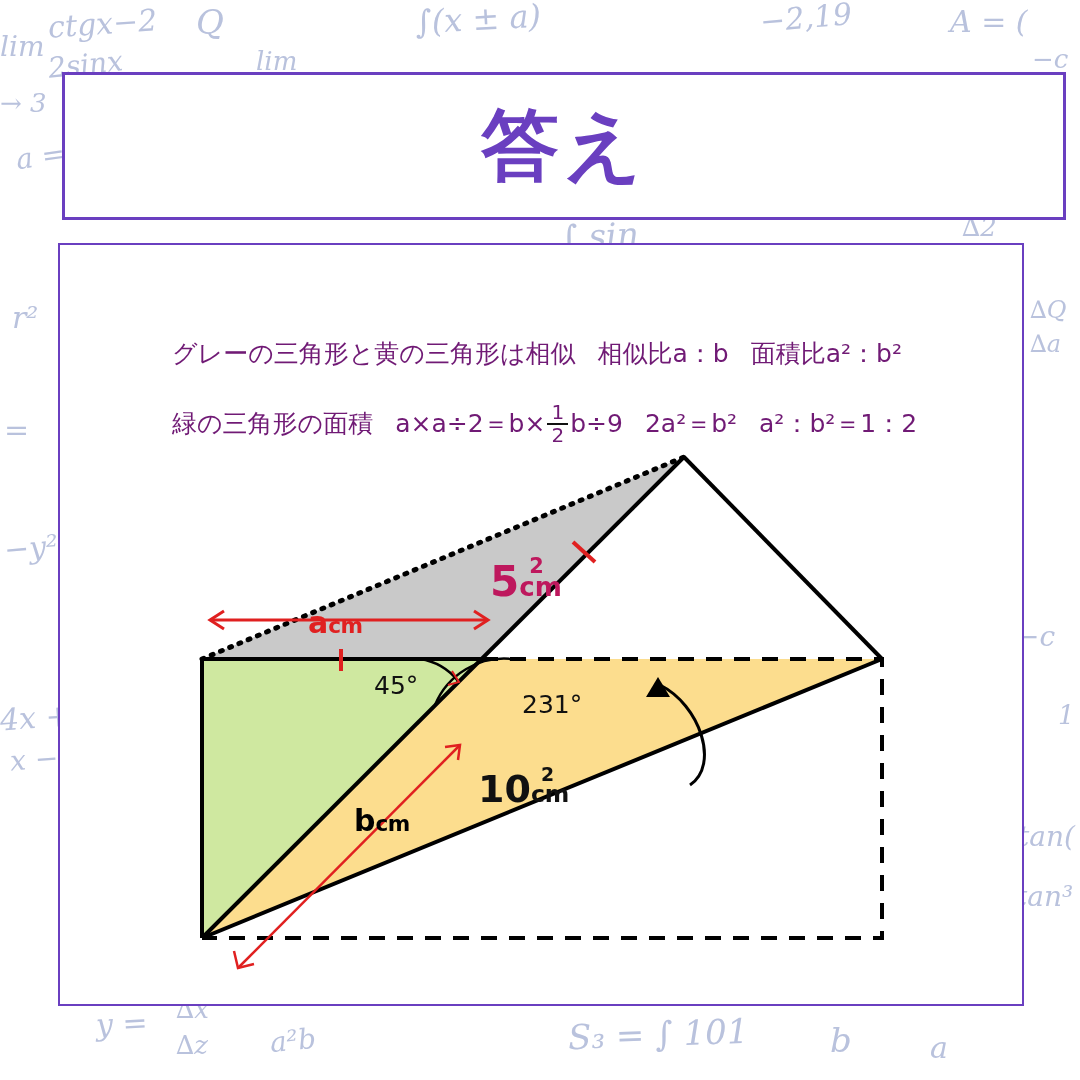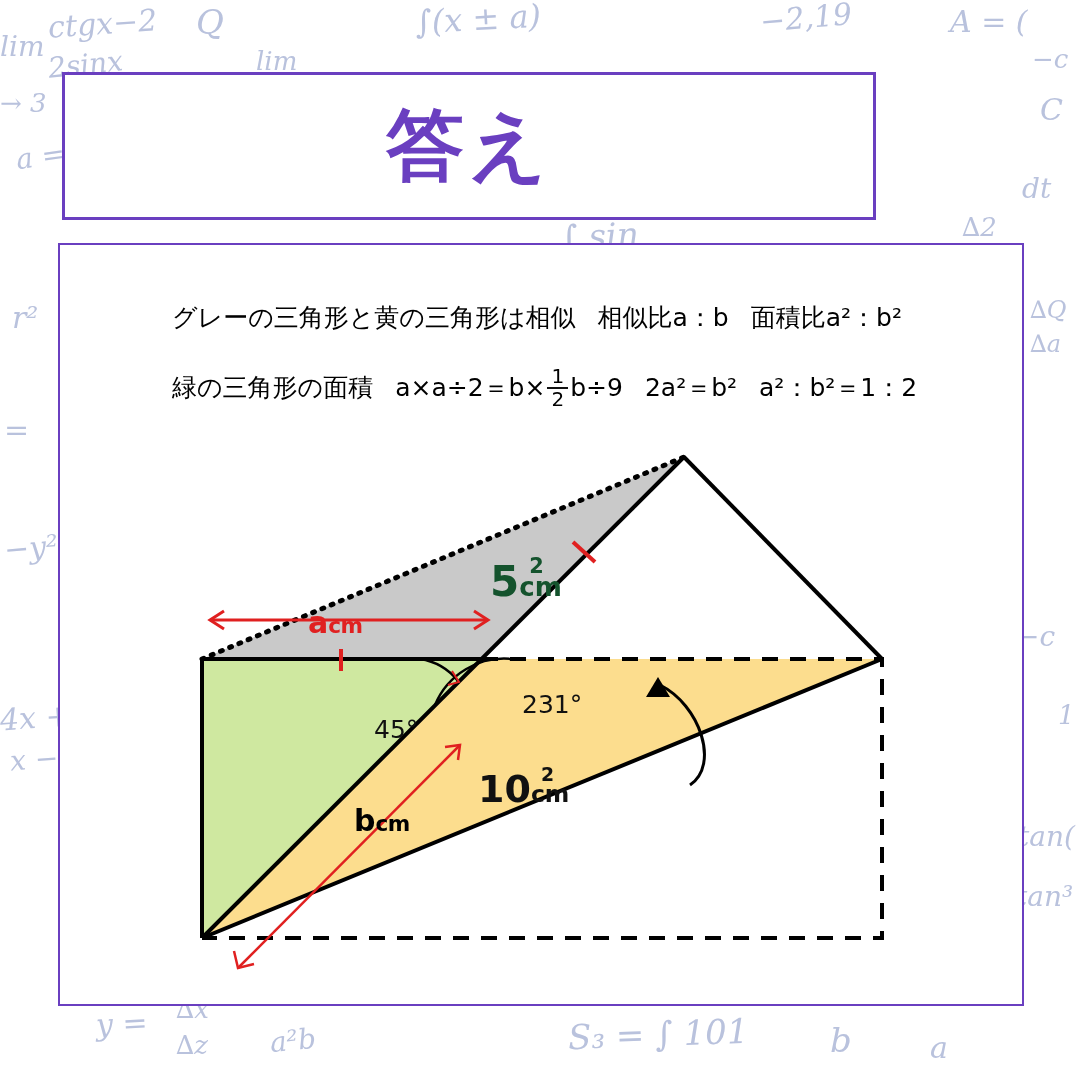--- a/index.html
+++ b/index.html
@@ -30,21 +30,21 @@
     font-style: italic;
     white-space: nowrap;
     user-select: none;
   }
 
   
   #title-panel {
     position: absolute;
     left: 62px;
     top: 72px;
-    width: 814px;
+    width: 1004px;
     height: 148px;
     border: 3px solid #6a3fc0;
     background: #ffffff;
     box-sizing: border-box;
     display: flex;
     align-items: center;
     justify-content: center;
     z-index: 2;
   }
   #title-text {
@@ -66,22 +66,23 @@
     background: #ffffff;
     box-sizing: border-box;
     z-index: 2;
   }
 
   
   .formula-line {
     position: absolute;
     font-family: "DejaVu Sans", sans-serif;
     font-size: 25px;
-    color: #000000;
+    color: #701a75;
     white-space: nowrap;
+    margin-top: 36px;
   }
   #formula-line-1 { left: 112px; top: 56px; }
   #formula-line-2 { left: 112px; top: 122px; }
   .sp { display: inline-block; width: 22px; }
   .frac {
     display: inline-flex;
     flex-direction: column;
     align-items: center;
     vertical-align: middle;
     font-size: 20px;
@@ -102,21 +103,21 @@
     height: 763px;
   }
 
   .diagram-label {
     position: absolute;
     white-space: nowrap;
     font-family: "DejaVu Sans", sans-serif;
   }
   #label-area-gray {
     left: 430px; top: 312px;
-    color: #14532d;
+    color: #be185d;
     font-weight: bold;
     font-size: 42px;
   }
   #label-area-yellow {
     left: 418px; top: 490px;
     color: #111111;
     font-weight: bold;
     font-size: 38px;
     margin-top: 32px;
   }
@@ -140,21 +141,20 @@
     left: 294px; top: 558px;
     color: #000000;
     font-weight: bold;
     font-size: 30px;
   }
   .unit-cm { font-size: 0.72em; letter-spacing: -0.5px; }
   #label-angle-45 {
     left: 314px; top: 426px;
     color: #111111;
     font-size: 25px;
-    margin-top: 44px;
   }
   #label-angle-135 {
     left: 462px; top: 445px;
     color: #111111;
     font-size: 25px;
   }
 </style>
 </head>
 <body>
 

